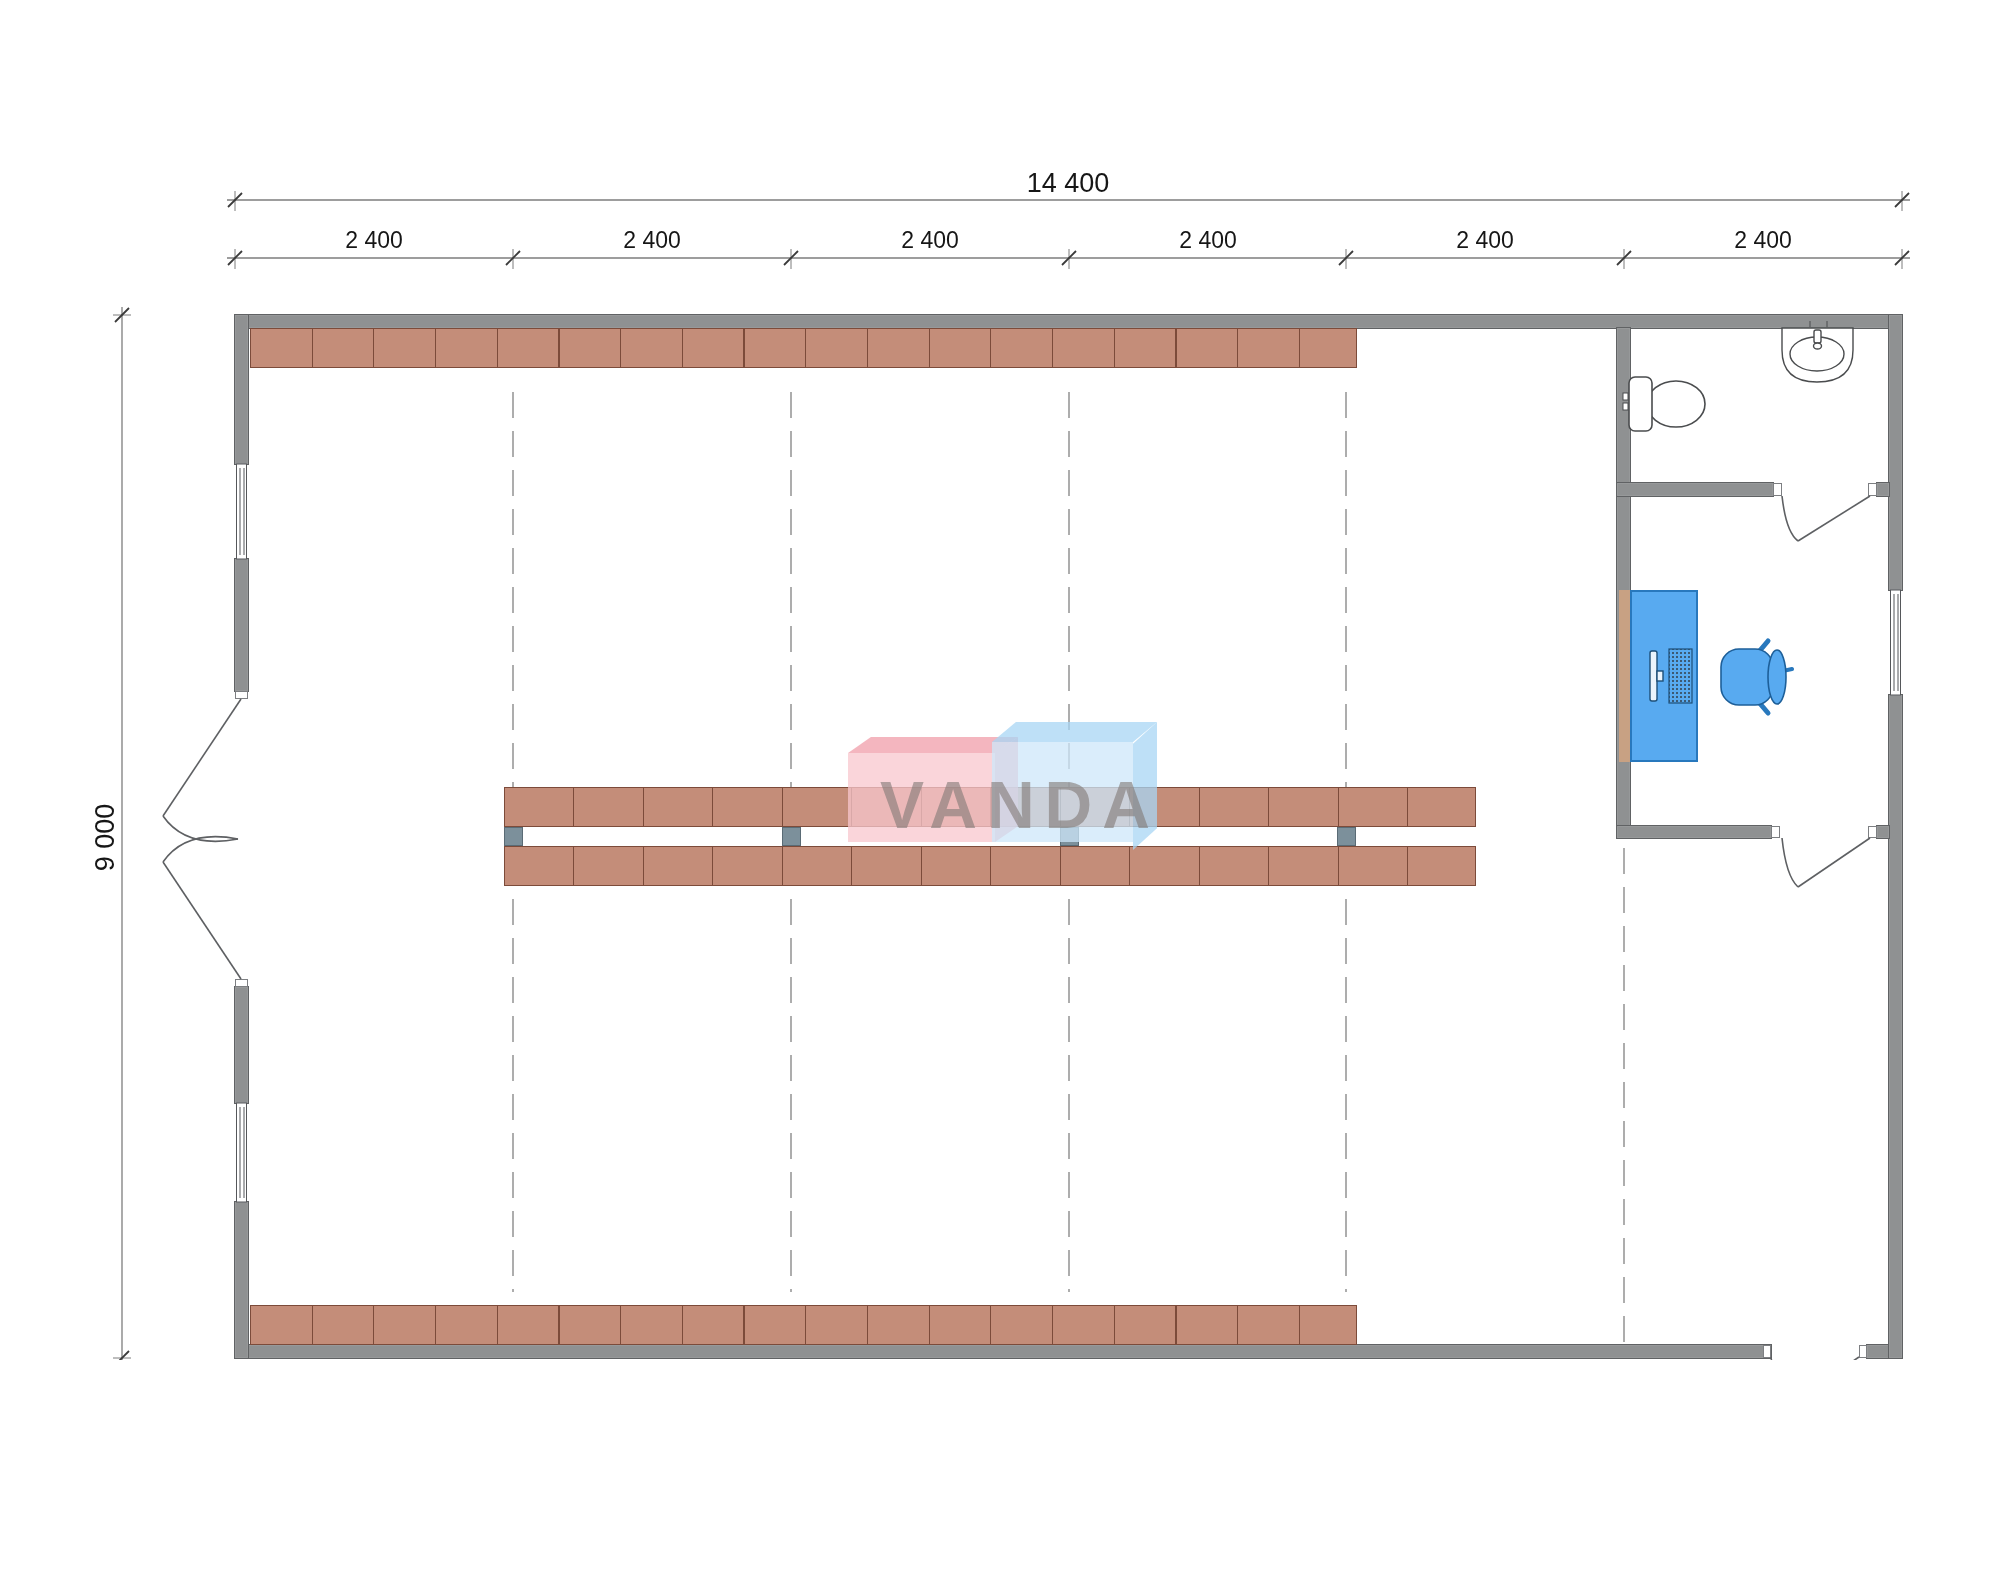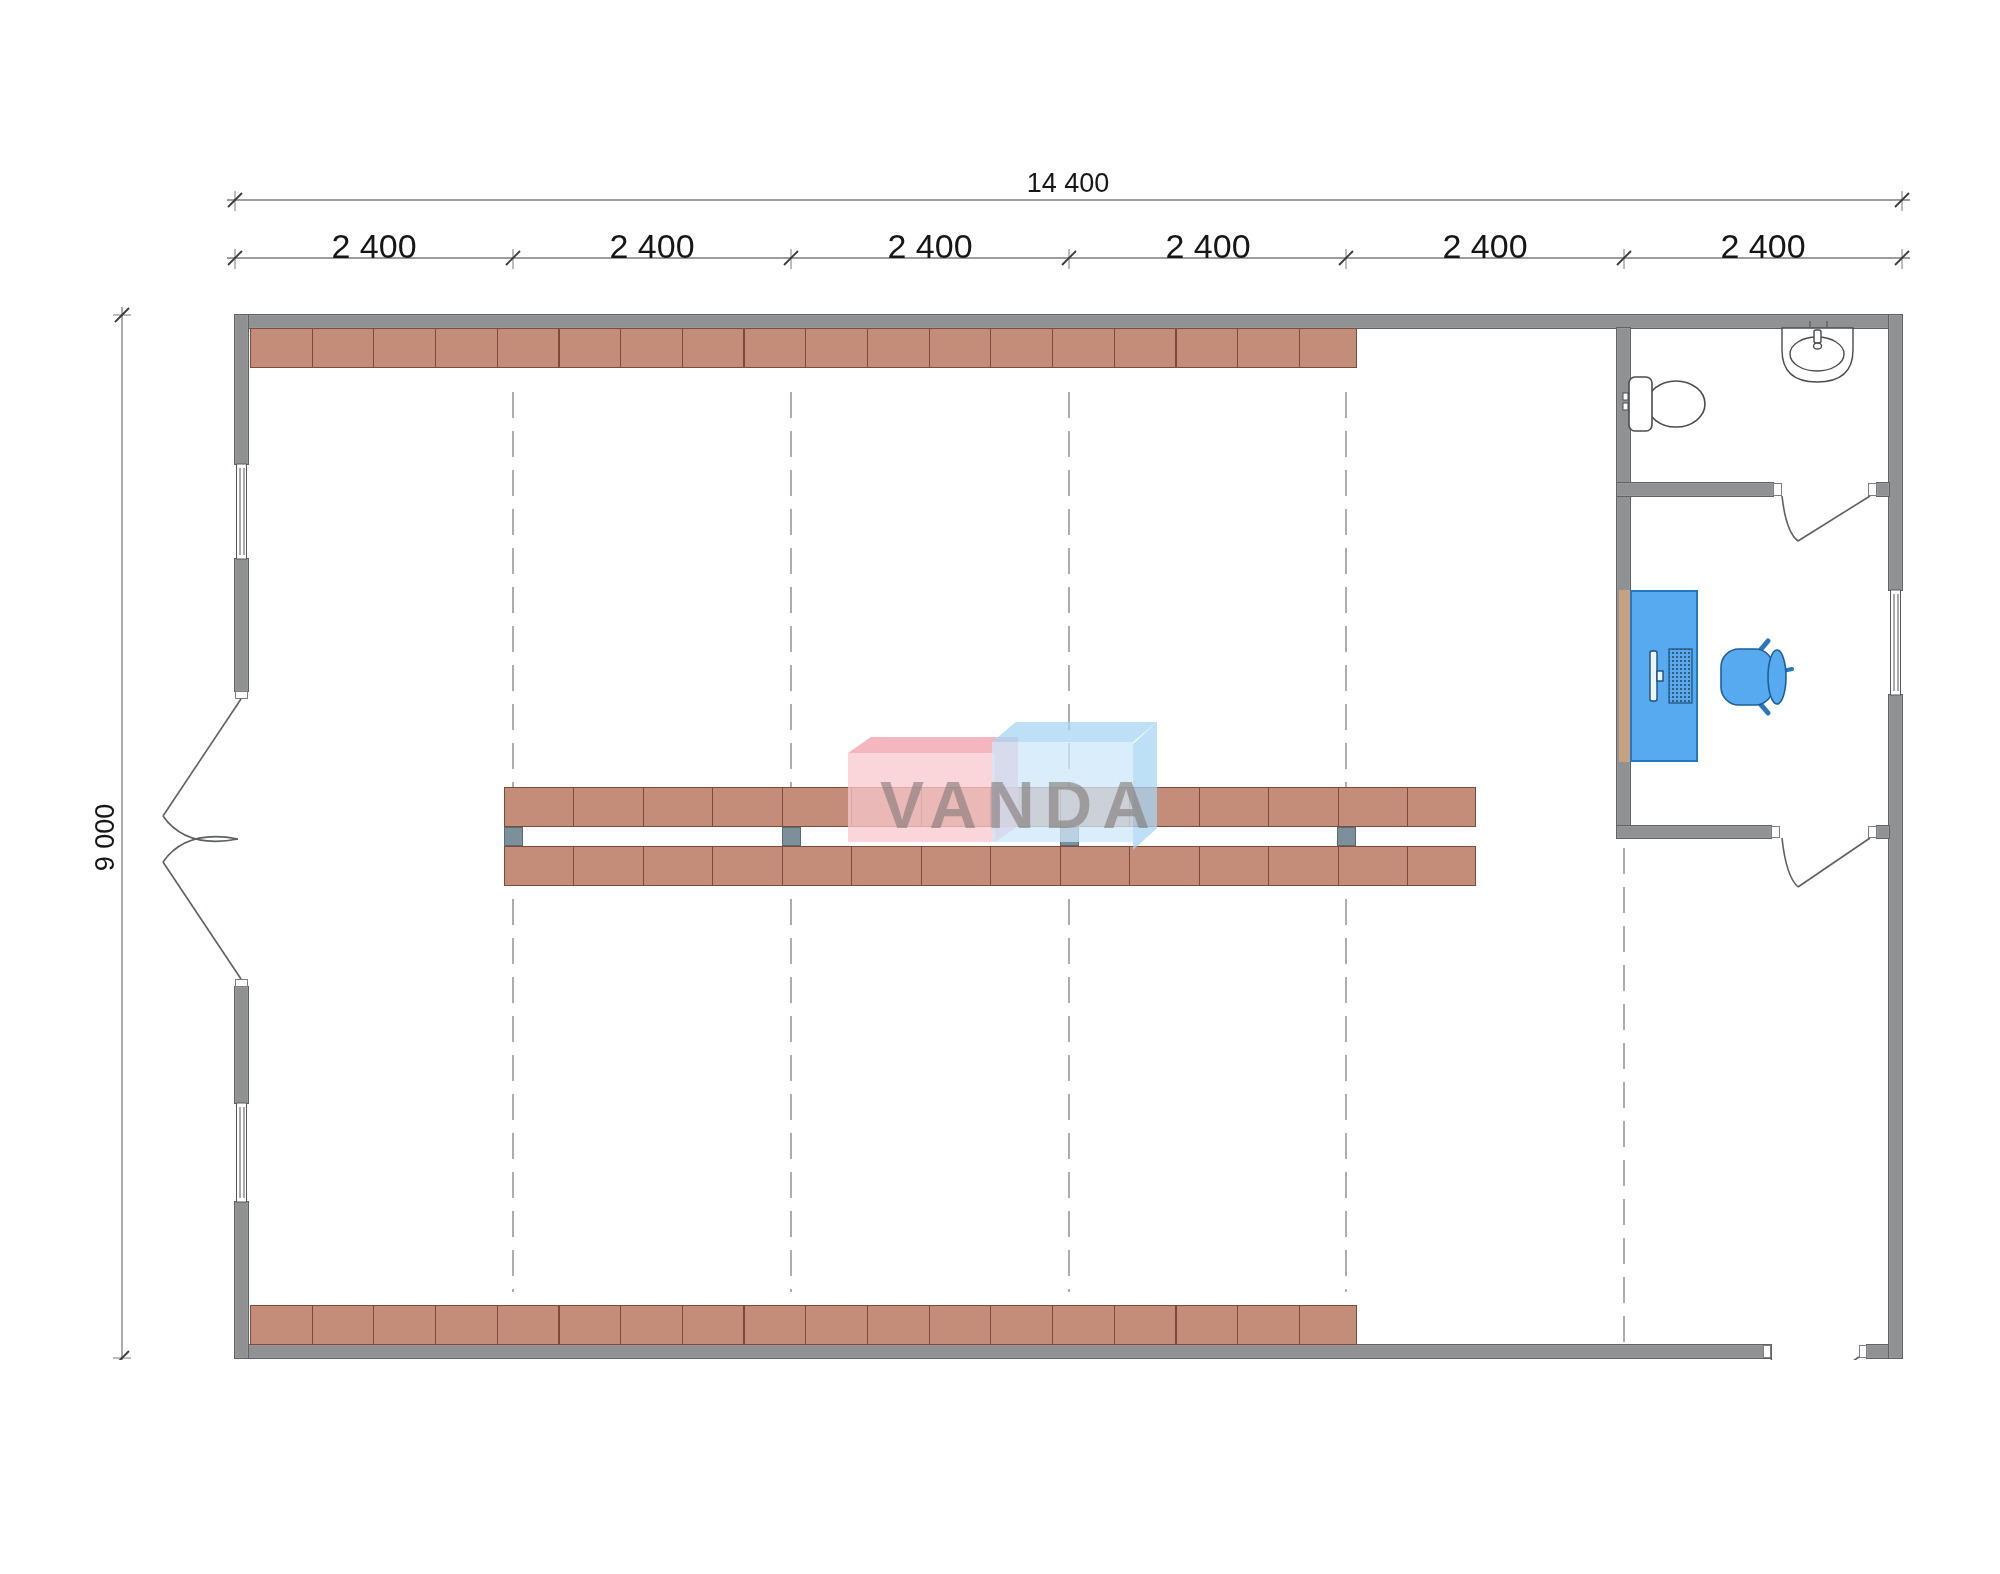--- a/index.html
+++ b/index.html
@@ -8,21 +8,21 @@
   .abs{position:absolute;}
   svg.layer{position:absolute;left:0;top:0;pointer-events:none;}
   .wall{position:absolute;background:var(--wall);box-shadow:0 0 0 1px var(--wall-edge), inset 0 0 0 1px rgba(255,255,255,.08);}
   .jamb{position:absolute;background:#fff;border:1px solid #7d7f82;box-sizing:border-box;}
   .shelf{position:absolute;background-color:var(--shelf);border:1px solid var(--shelf-border);box-sizing:border-box;}
   .shelf.u61{background-image:repeating-linear-gradient(to right, transparent 0px, transparent 60.5px, var(--shelf-border) 60.5px, var(--shelf-border) 61.7px);}
   .shelf.u69{background-image:repeating-linear-gradient(to right, transparent 0px, transparent 68.3px, var(--shelf-border) 68.3px, var(--shelf-border) 69.5px);}
   .post{position:absolute;background:var(--post);border:1px solid #5a6b75;box-sizing:border-box;}
   .desk{position:absolute;background:var(--blue);border:2px solid var(--blue-border);box-sizing:border-box;}
   .tan{position:absolute;background:var(--tan);}
-  .dim-label{position:absolute;color:var(--ink);font-size:34px;text-align:center;}
+  .dim-label{position:absolute;color:var(--ink);font-size:23px;text-align:center;}
   .dim-label.big{font-size:27px;}
   .dim-label.vert{transform:rotate(-90deg);transform-origin:center;}
   .wm{position:absolute;pointer-events:none;}
   .wm-text{position:absolute;text-align:center;font-weight:700;font-size:66px;letter-spacing:10px;color:var(--wm-text);line-height:90px;}
 </style>
 </head>
 <body>
 
 <div class="sheet">
 

